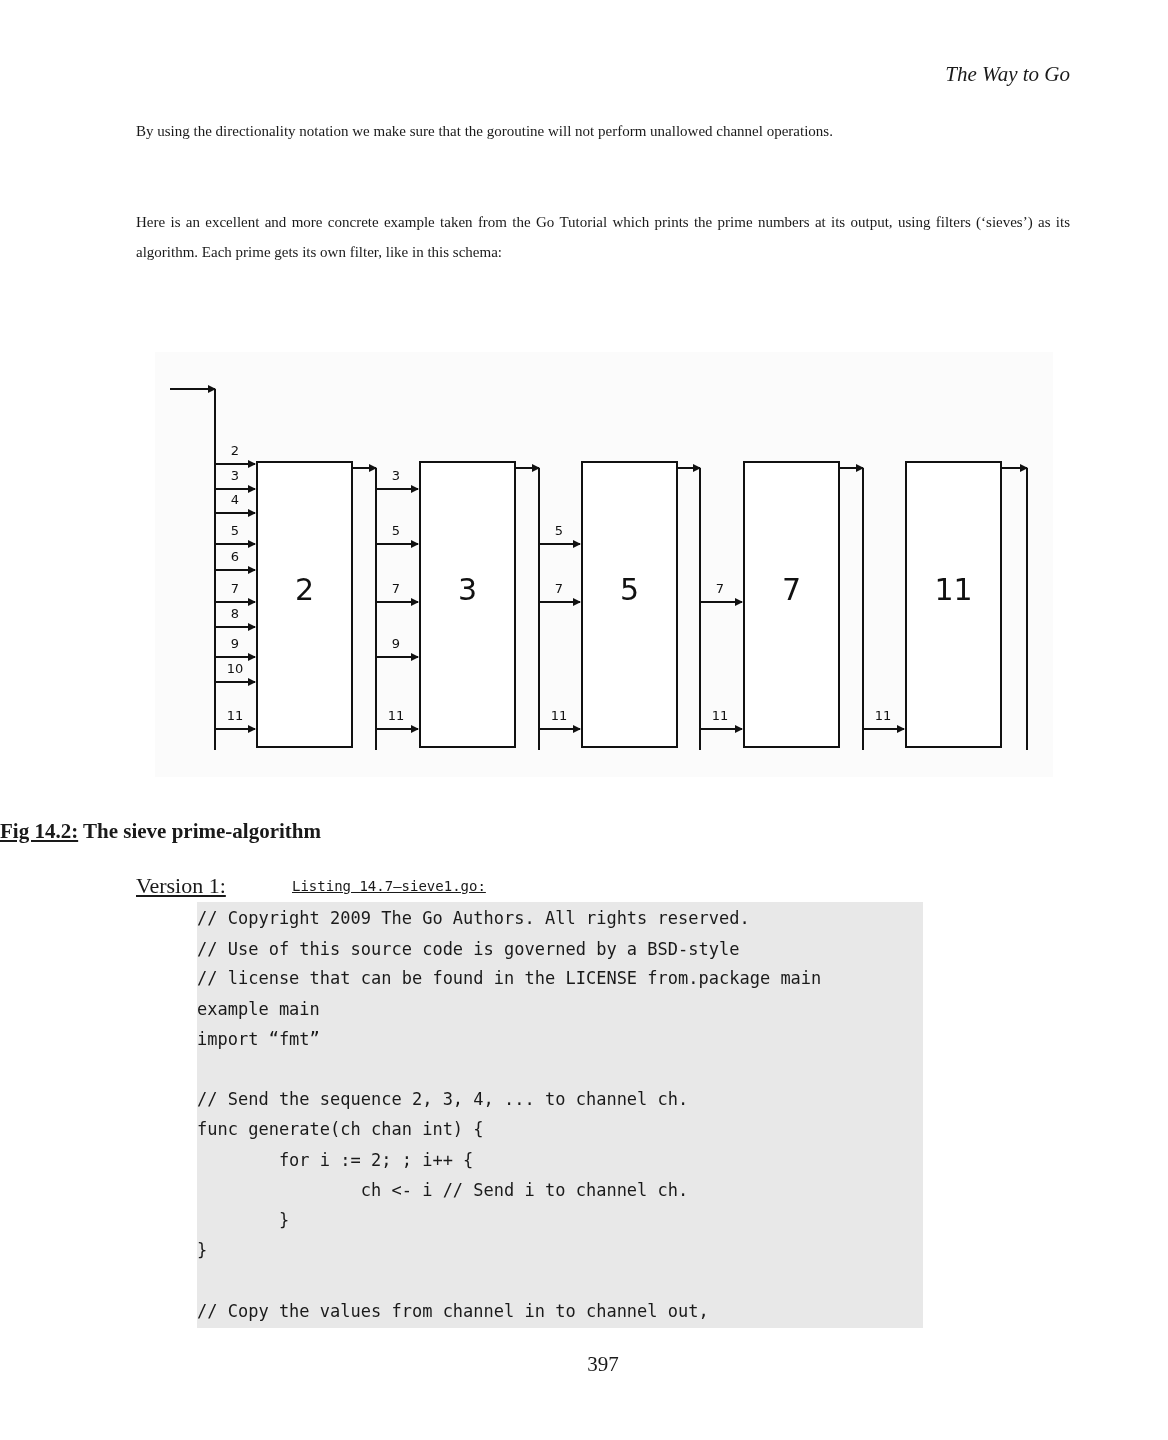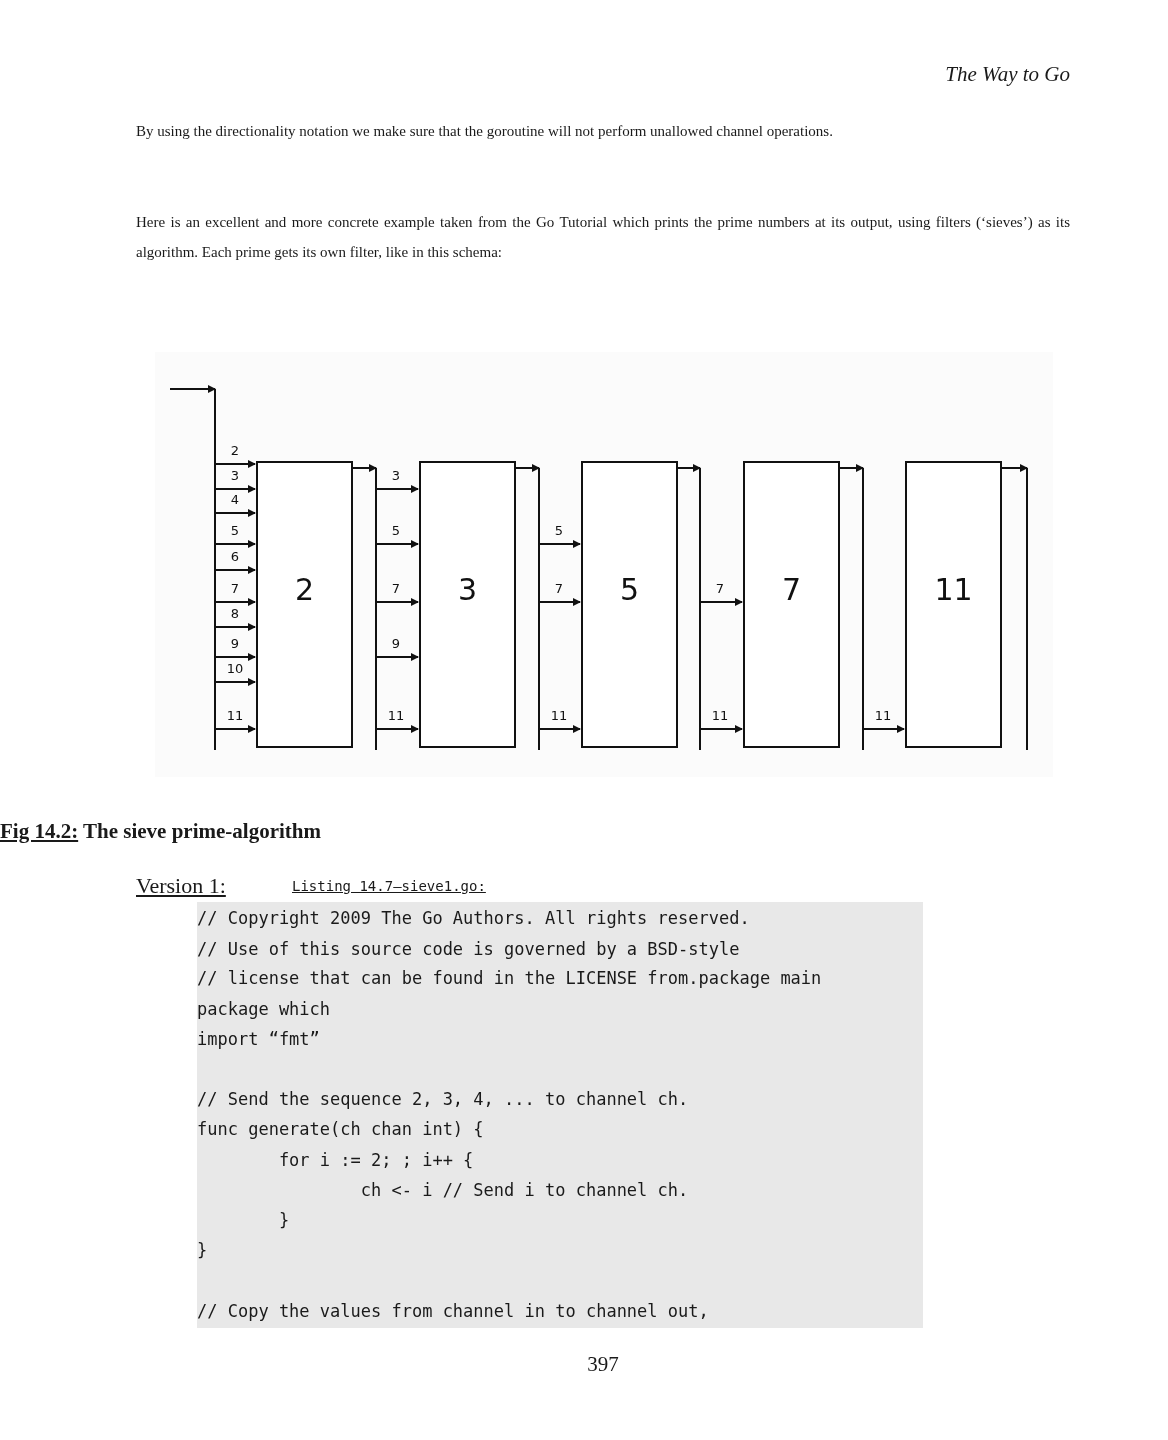--- a/index.html
+++ b/index.html
@@ -106,21 +106,21 @@
   <span class="fig-ref">Fig 14.2:</span><span> The sieve prime-algorithm</span>
 </div>
 
 <div class="version-label serif">Version 1:</div>
 <div class="listing-label mono">Listing 14.7—sieve1.go:</div>
 
 <div class="code-block" id="code-block">
     <div class="code-line mono" style="top: 6px;">// Copyright 2009 The Go Authors. All rights reserved.</div>
     <div class="code-line mono" style="top: 37px;">// Use of this source code is governed by a BSD-style</div>
     <div class="code-line mono" style="top: 66.4px;">// license that can be found in the LICENSE from.package main</div>
-    <div class="code-line mono" style="top: 96.6px;">package which</div>
+    <div class="code-line mono" style="top: 96.6px;">example main</div>
     <div class="code-line mono" style="top: 126.8px;">import “fmt”</div>
     <div class="code-line mono" style="top: 157px;"></div>
     <div class="code-line mono" style="top: 187.2px;">// Send the sequence 2, 3, 4, ... to channel ch.</div>
     <div class="code-line mono" style="top: 217.4px;">func generate(ch chan int) {</div>
     <div class="code-line mono" style="top: 247.6px;">        for i := 2; ; i++ {</div>
     <div class="code-line mono" style="top: 277.8px;">                ch &lt;- i // Send i to channel ch.</div>
     <div class="code-line mono" style="top: 308px;">        }</div>
     <div class="code-line mono" style="top: 338.2px;">}</div>
     <div class="code-line mono" style="top: 368.4px;"></div>
     <div class="code-line mono" style="top: 398.6px;">// Copy the values from channel in to channel out,</div>

